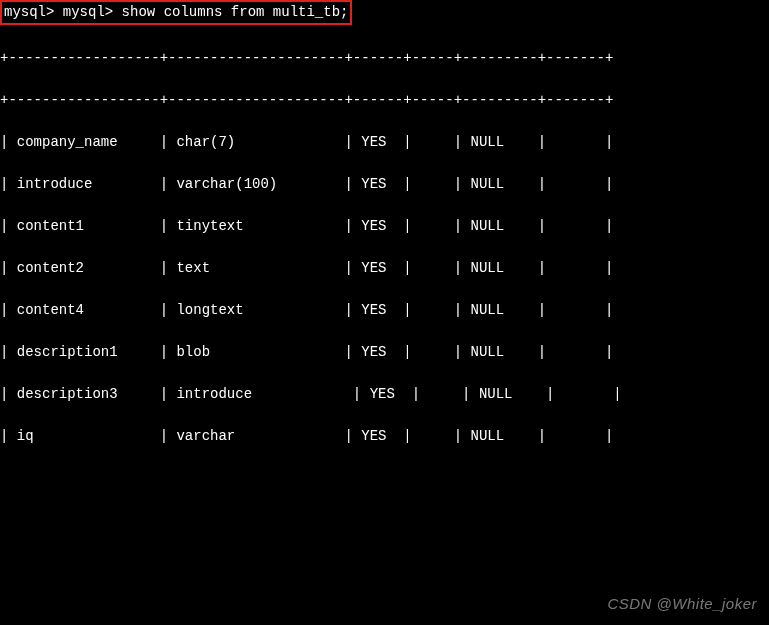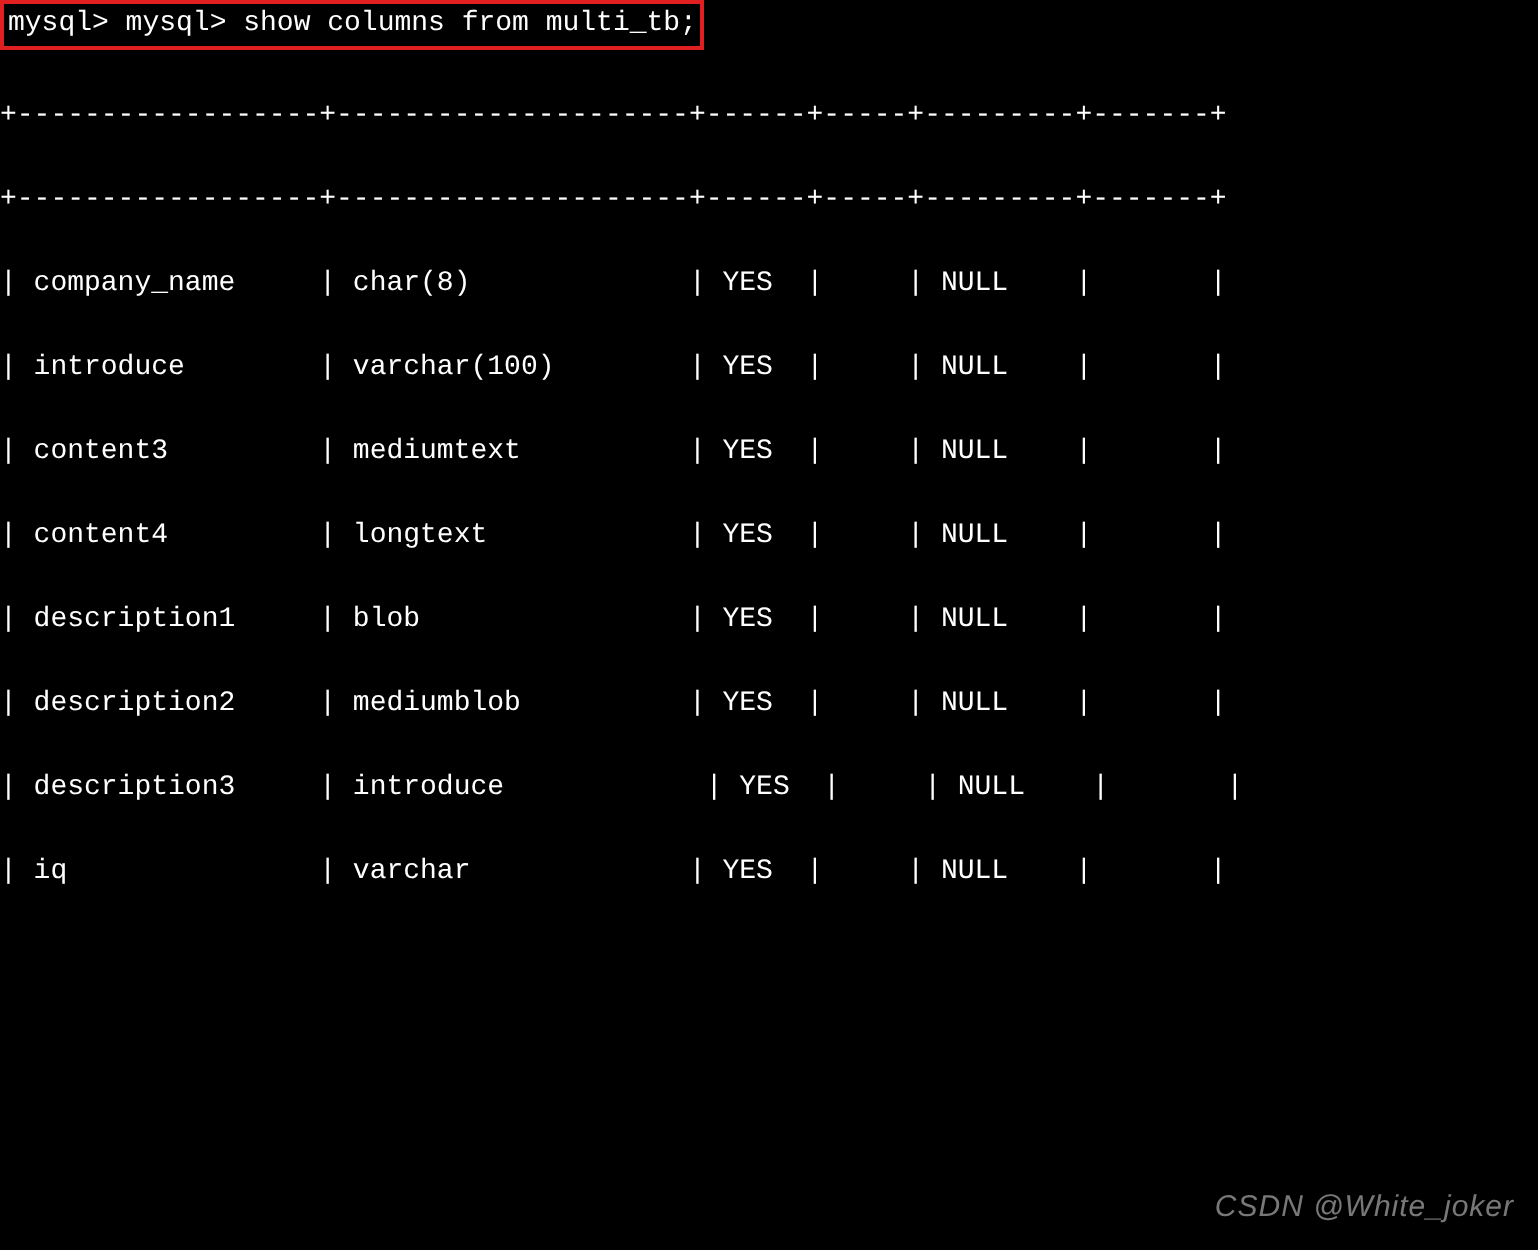--- a/index.html
+++ b/index.html
@@ -46,26 +46,26 @@
 </head>
 <body>
 
 
 
 <div class="prompt-line">mysql&gt; mysql&gt; show columns from multi_tb;</div>
 
 <div class="table-container">
 <div class="row">+------------------+---------------------+------+-----+---------+-------+</div>
 <div class="row">+------------------+---------------------+------+-----+---------+-------+</div>
-<div class="row">| company_name     | char(8)             | YES  |     | NULL    |       |</div>
+<div class="row">| company_name     | char(7)             | YES  |     | NULL    |       |</div>
 <div class="row">| introduce        | varchar(100)        | YES  |     | NULL    |       |</div>
-<div class="row">| content3         | mediumtext          | YES  |     | NULL    |       |</div>
+<div class="row">| content1         | tinytext            | YES  |     | NULL    |       |</div>
+<div class="row">| content2         | text                | YES  |     | NULL    |       |</div>
 <div class="row">| content4         | longtext            | YES  |     | NULL    |       |</div>
 <div class="row">| description1     | blob                | YES  |     | NULL    |       |</div>
-<div class="row">| description2     | mediumblob          | YES  |     | NULL    |       |</div>
 <div class="row">| description3     | introduce            | YES  |     | NULL    |       |</div>
 <div class="row">| iq               | varchar             | YES  |     | NULL    |       |</div>
 
 
 
 
 
 
 
 

